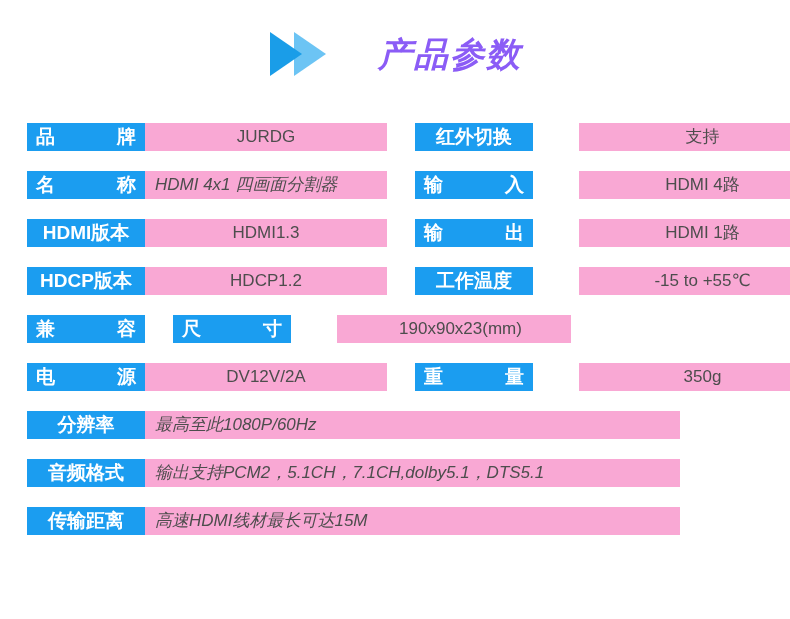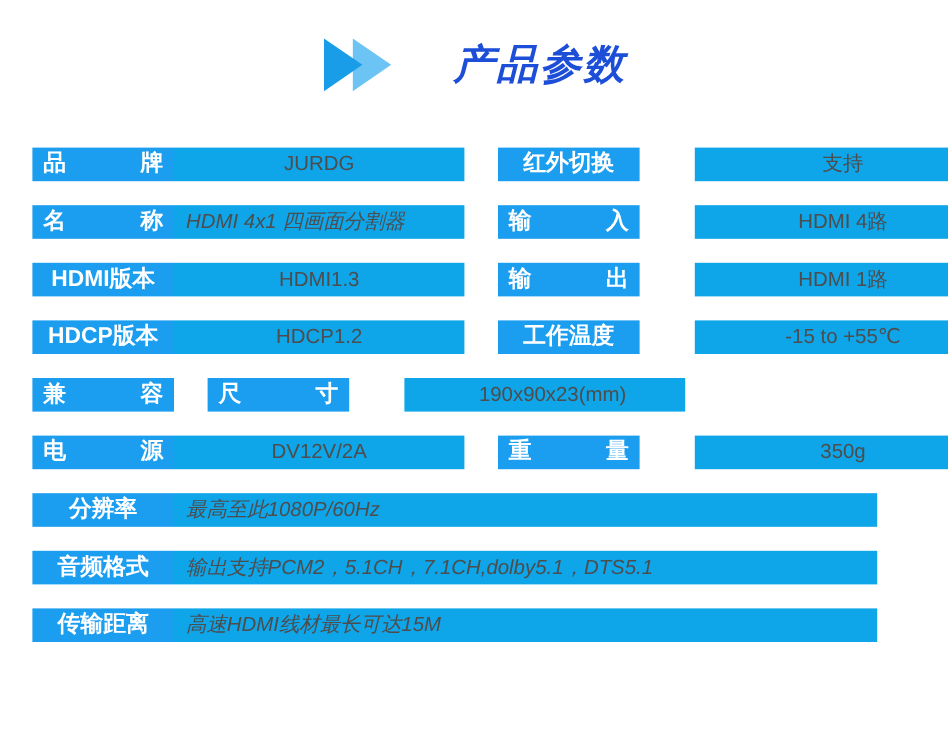--- a/index.html
+++ b/index.html
@@ -51,21 +51,21 @@
     border-left: 32px solid #6cc4f4;
   }
   .tri-front {
     left: 2px;
     border-left: 32px solid #1a9de8;
   }
   .header-title {
     font-size: 34px;
     font-weight: bold;
     font-style: italic;
-    color: #1d4ed8;
+    color: #8b5cf6;
     letter-spacing: 2px;
     line-height: 44px;
     white-space: nowrap;
   }
 
   
   .specs {
     position: absolute;
     left: 0;
     top: 113px;
@@ -109,38 +109,38 @@
     justify-content: space-between;
   }
   .label.center {
     justify-content: center;
   }
   .label-w {
     width: 118px;
   }
 
   .value {
-    background: #0ea5e9;
+    background: #f9a8d4;
     color: #4d4d4d;
     font-size: 17px;
     height: 28px;
     line-height: 28px;
     box-sizing: border-box;
     padding: 0 10px;
     white-space: nowrap;
     display: flex;
     align-items: center;
     overflow: hidden;
   }
   .v-center { justify-content: center; }
   .v-left   { justify-content: flex-start; padding-left: 10px; font-style: italic; }
 
   .val-col   { width: 242px; }
   .val-wide  { width: 234px; padding-left: 23px; }
-  .val-full  { width: 586px; }
+  .val-full  { width: 535px; }
 
   .full-row .label-w { width: 118px; text-align: right; }
 </style>
 </head>
 <body>
 
 <div class="page">
 
   <div class="header">
     <div class="header-icon">

